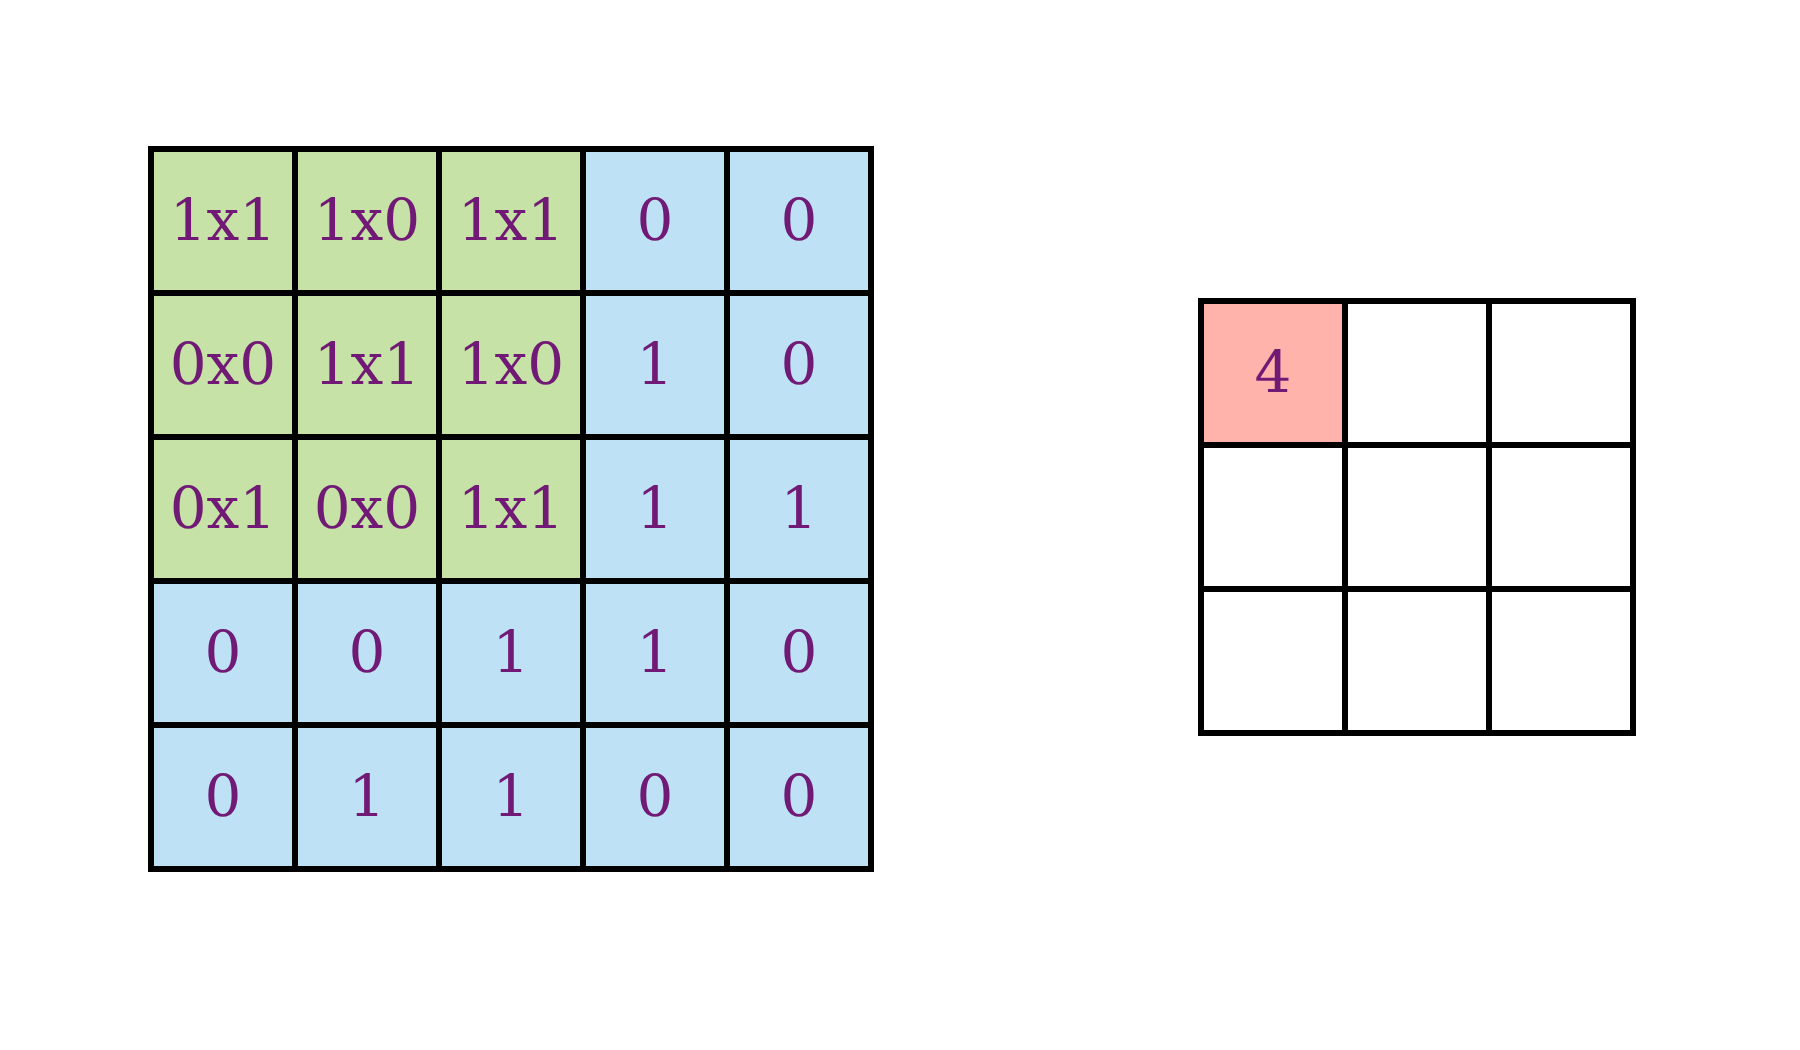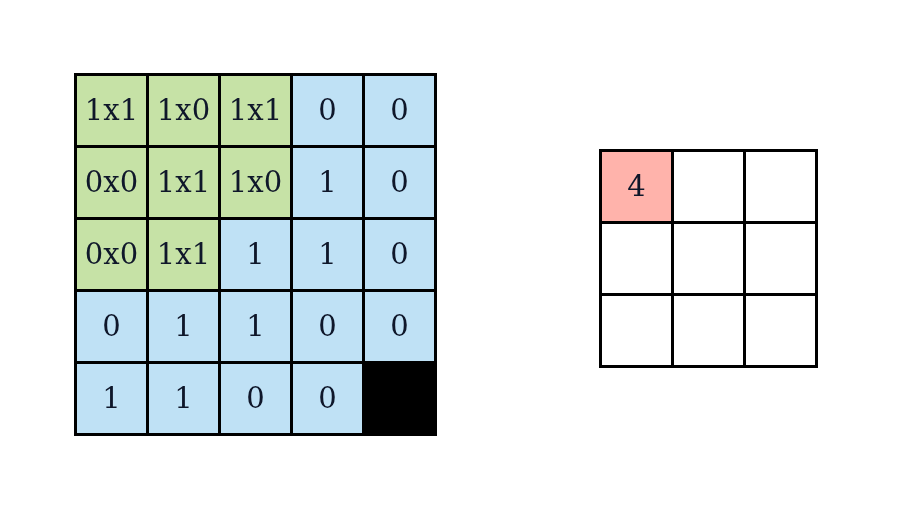--- a/index.html
+++ b/index.html
@@ -40,21 +40,21 @@
 
   .cell {
     box-sizing: content-box;
     border-right: 3px solid #000000;
     border-bottom: 3px solid #000000;
     display: flex;
     align-items: center;
     justify-content: center;
     font-size: 29px;
     line-height: 1;
-    color: #0f172a;
+    color: #701a75;
     user-select: none;
   }
 
   .cell.kernel   { background: #c6e2a6; }
   .cell.data     { background: #bfe1f5; }
   .cell.blank    { background: #ffffff; }
   .cell.result   { background: #ffb3ab; }
 </style>
 </head>
 <body>
@@ -63,20 +63,21 @@
     <div class="cell kernel">1x1</div>
     <div class="cell kernel">1x0</div>
     <div class="cell kernel">1x1</div>
     <div class="cell data">0</div>
     <div class="cell data">0</div>
     <div class="cell kernel">0x0</div>
     <div class="cell kernel">1x1</div>
     <div class="cell kernel">1x0</div>
     <div class="cell data">1</div>
     <div class="cell data">0</div>
+    <div class="cell kernel">0x1</div>
     <div class="cell kernel">0x0</div>
     <div class="cell kernel">1x1</div>
     <div class="cell data">1</div>
     <div class="cell data">1</div>
     <div class="cell data">0</div>
     <div class="cell data">0</div>
     <div class="cell data">1</div>
     <div class="cell data">1</div>
     <div class="cell data">0</div>
     <div class="cell data">0</div>

